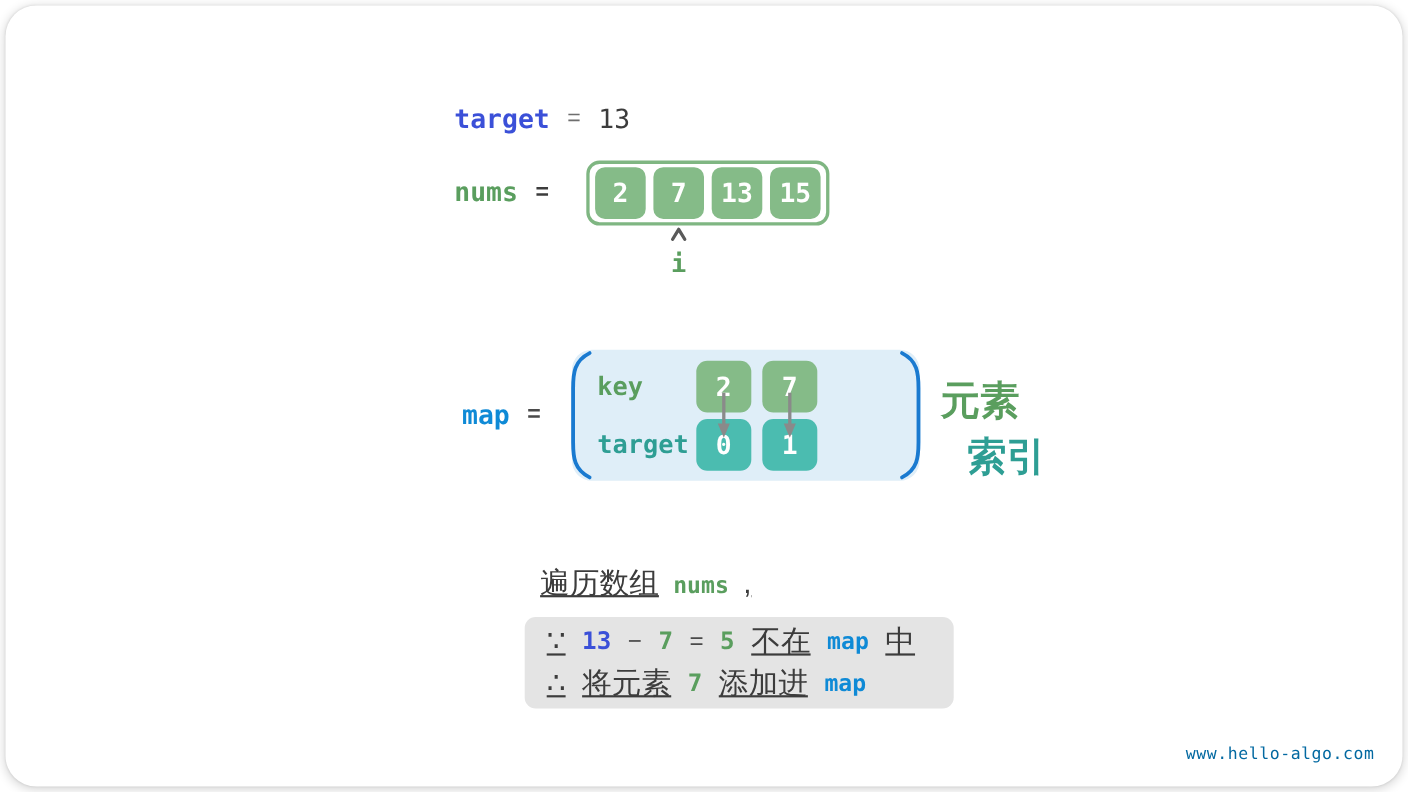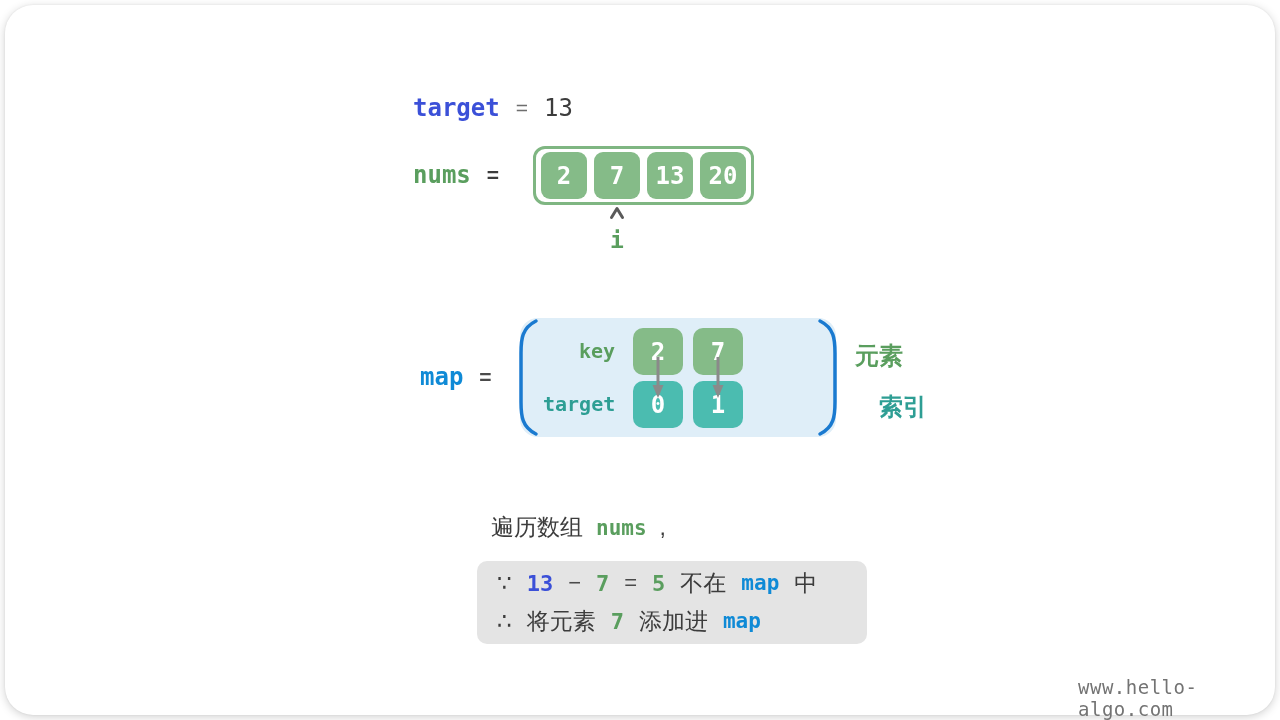--- a/index.html
+++ b/index.html
@@ -7,21 +7,21 @@
               font-family:"Liberation Sans", sans-serif; }
   .card { position:absolute; left:5px; top:5px; width:1270px; height:710px;
           background:#ffffff; border-radius:28px;
           box-shadow:0 2px 10px rgba(0,0,0,0.18), 0 0 2px rgba(0,0,0,0.08); }
   .stage { position:absolute; inset:0; }
 
   .abs { position:absolute; }
   .row { display:flex; align-items:center; }
 
   .mono  { font-family:"DejaVu Sans Mono", monospace; font-weight:bold; }
-  .cjk   { color:#3c3c3c; font-size:23px; }
+  .cjk   { color:#3c3c3c; font-size:27px;text-decoration:underline; }
 
   
   .target-line { left:413px; top:94px; gap:16px; }
   .kw-target { color:#3b50d8; font-size:24px; }
   .eq-gray   { color:#6e6e6e; font-size:21px; }
   .eq-dark   { color:#3c3c3c; font-size:21px; font-weight:bold; }
   .val-dark  { color:#3c3c3c; font-size:24px; font-family:"DejaVu Sans Mono", monospace; }
 
   
   .nums-line { left:413px; top:161px; gap:16px; }
@@ -32,43 +32,43 @@
           color:#ffffff; font-size:24px; display:flex; align-items:center;
           justify-content:center; }
   .pointer-label { left:610px; top:227px; color:#5a9e5e; font-size:23px; }
 
   
   .map-line { left:420px; top:363px; gap:16px; }
   .kw-blue { color:#0f8ad6; font-size:24px; }
   .eq-dark2 { color:#4a4a4a; font-size:21px; font-weight:bold; }
   .map-panel { left:520px; top:318px; width:316px; height:119px;
                background:#dfeef8; border-radius:18px; }
-  .rowlabel { width:72px; text-align:right; font-size:20px; }
+  .rowlabel { width:72px; text-align:left; font-size:23px; }
   .keylabel   { left:543px; top:339px; color:#5a9e5e; }
   .valuelabel { left:543px; top:392px; color:#2e9e94; }
   .mapcell { width:50px; height:47px; border-radius:10px; color:#ffffff;
              font-size:24px; display:flex; align-items:center; justify-content:center; }
   .mapcell.key { background:#85bb88; }
   .mapcell.val { background:#4bbcb0; }
-  .side-label { font-size:24px; font-weight:bold; }
+  .side-label { font-size:36px; font-weight:bold; }
   .elem-label { left:855px; top:340px; color:#5a9e5e; }
   .idx-label  { left:855px; top:391px; color:#2e9e94;margin-left:24px; }
 
   
   .caption { left:491px; top:512px; gap:13px; align-items:baseline; }
   .code-green { color:#5a9e5e; font-size:21px; }
   .code-blue  { color:#0f8ad6; font-size:21px; }
   .num-blue   { color:#3b50d8; font-size:22px; }
   .num-green  { color:#5a9e5e; font-size:22px; }
   .op-dark    { color:#4a4a4a; font-size:22px; }
   .note-box { left:477px; top:561px; width:390px; height:83px;
               background:#e4e4e4; border-radius:10px; padding:3px 0 0 20px; }
   .note-line { display:flex; gap:15px; align-items:center; height:38px; }
 
-  .watermark { left:1078px; top:676px; color:#737373; font-size:19px;
+  .watermark { left:1078px; top:676px; color:#0369a1; font-size:15px;
                font-family:"DejaVu Sans Mono", monospace; letter-spacing:0.5px; }
 </style>
 </head>
 <body>
 
 <div class="card"></div>
 <div class="stage">
 
   <div class="abs row target-line">
     <span class="mono kw-target">target</span>
@@ -77,21 +77,21 @@
   </div>
 
   <div class="abs row nums-line">
     <span class="mono kw-green">nums</span>
     <span class="eq-dark">=</span>
   </div>
   <div class="abs array">
     <div class="cell mono">2</div>
     <div class="cell mono">7</div>
     <div class="cell mono">13</div>
-    <div class="cell mono">20</div>
+    <div class="cell mono">15</div>
   </div>
   <svg class="abs" style="left:608px; top:206px;" width="18" height="14">
     <path d="M3.5 11.5 L9 2.5 L14.5 11.5" fill="none" stroke="#5a5a5a" stroke-width="3" stroke-linecap="round" stroke-linejoin="round"></path>
   </svg>
   <div class="abs mono pointer-label">i</div>
 
   <div class="abs row map-line">
     <span class="mono kw-blue">map</span>
     <span class="eq-dark2">=</span>
   </div>

